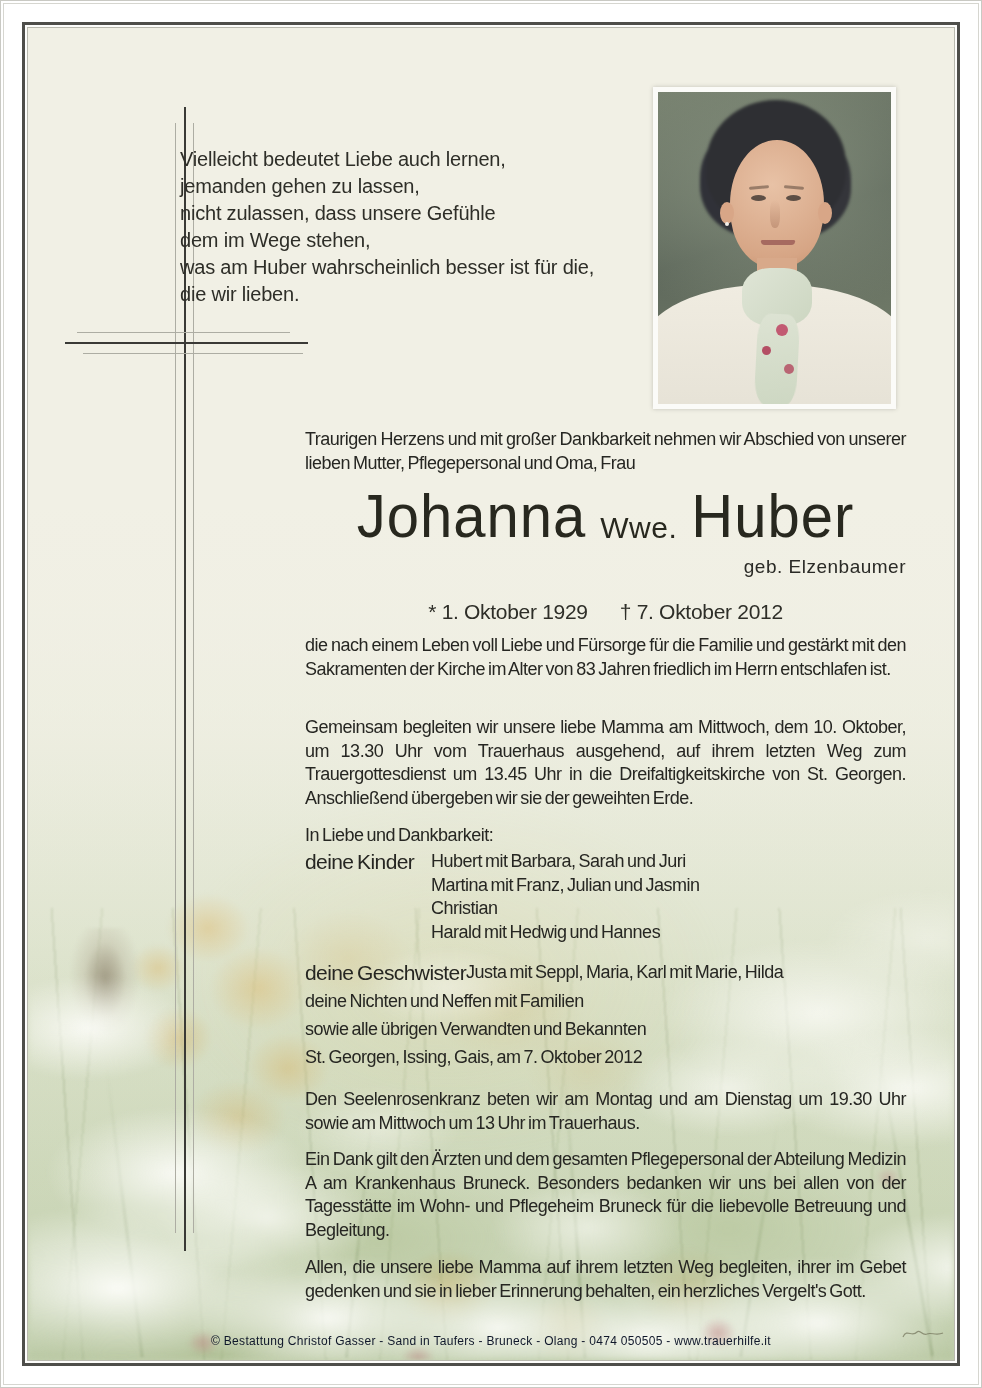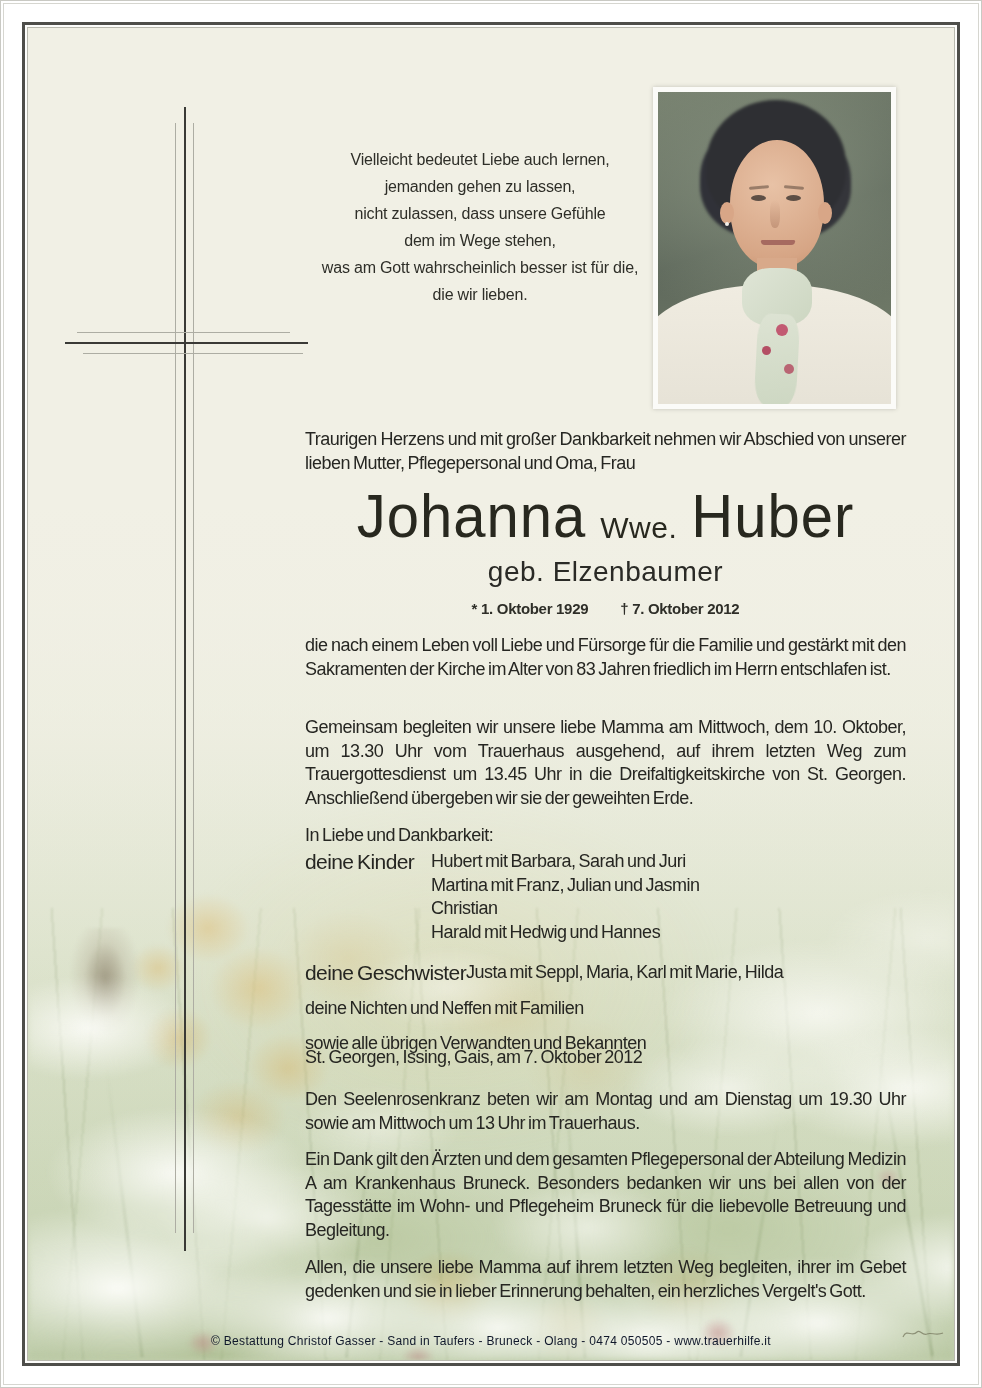--- a/index.html
+++ b/index.html
@@ -103,39 +103,39 @@
   .neck{position:absolute;left:99px;top:166px;width:40px;height:34px;background:#d8a98a;}
   .sweater{position:absolute;left:-15px;top:192px;width:263px;height:130px;
     background:linear-gradient(#f0ece1,#e6e2d6);border-radius:50% 50% 0 0/60px 60px 0 0;}
   .scarf{position:absolute;left:84px;top:176px;width:70px;height:58px;border-radius:40%;
     background:linear-gradient(135deg,#dfe5d6,#ccd6c1);filter:blur(.5px);}
   .scarf-tail{position:absolute;left:98px;top:222px;width:42px;height:92px;border-radius:30%;
     background:linear-gradient(170deg,#dde3d3,#cdd7c2);transform:rotate(3deg);filter:blur(.5px);}
   .rose{position:absolute;border-radius:50%;}
   
   .txt{position:absolute;z-index:4;}
-  .poem{left:152px;top:118px;width:600px;text-align:center;
-    font-size:16px;line-height:27px;letter-spacing:-.2px;color:#2e2e28;}
+  .poem{left:152px;top:118px;width:600px;text-align:left;
+    font-size:20px;line-height:27px;letter-spacing:-.2px;color:#2e2e28;}
   .col{left:277px;width:601px;}
   .bodytext{font-size:18px;line-height:23.5px;letter-spacing:-.5px;word-spacing:-1.5px;color:#262622;}
   .just{text-align:justify;}
   .intro{top:400px;}
   .nameline{top:456px;display:flex;justify-content:center;align-items:baseline;gap:14px;color:#28281f;}
   .name-big{font-size:58px;letter-spacing:1px;transform:scaleY(1.06);transform-origin:center bottom;}
   .name-small{font-size:30px;letter-spacing:.5px;}
-  .maiden{top:528px;text-align:center;font-size:28px;letter-spacing:.5px;color:#2a2a26;}
-  .dates{top:572px;display:flex;justify-content:center;gap:32px;font-size:15px;letter-spacing:-.3px;color:#2e2e28;font-weight:bold;}
+  .maiden{top:528px;text-align:right;font-size:19px;letter-spacing:.5px;color:#2a2a26;}
+  .dates{top:572px;display:flex;justify-content:center;gap:32px;font-size:21px;letter-spacing:-.3px;color:#2e2e28;}
   .p1{top:606px;}
   .p2{top:688px;}
   .famhead{top:796px;}
   .family{top:822px;}
   .fam-row{display:flex;}
   .fam-row + .fam-row{margin-top:17px;}
   .fam-label{flex:0 0 126px;white-space:nowrap;font-size:21px;letter-spacing:-.6px;}
-  .fam-extra{margin-top:12px;}
+  .fam-extra{margin-top:5px;}
   .dateline{top:1018px;}
   .rosary{top:1060px;}
   .thanks{top:1120px;}
   .closing{top:1228px;}
   .footer{left:0;width:100%;top:1306px;text-align:center;font-size:12px;
     letter-spacing:.3px;color:#0f172a;}
   .sig{position:absolute;left:872px;top:1296px;z-index:4;opacity:.65;}
 </style>
 </head>
 <body>
@@ -190,21 +190,21 @@
         <div class="rose" style="left:104px;top:254px;width:9px;height:9px;background:#b44e64;"></div>
         <div class="rose" style="left:126px;top:272px;width:10px;height:10px;background:rgba(180,80,100,.85);"></div>
       </div>
     </div>
 
     <div class="txt poem">
       <div>Vielleicht bedeutet Liebe auch lernen,</div>
       <div>jemanden gehen zu lassen,</div>
       <div>nicht zulassen, dass unsere Gefühle</div>
       <div>dem im Wege stehen,</div>
-      <div>was am Gott wahrscheinlich besser ist für die,</div>
+      <div>was am Huber wahrscheinlich besser ist für die,</div>
       <div>die wir lieben.</div>
     </div>
 
     <div class="txt col bodytext just intro">Traurigen Herzens und mit großer Dankbarkeit nehmen wir Abschied von unserer lieben Mutter, Pflegepersonal und Oma, Frau</div>
 
     <div class="txt col nameline">
       <span class="name-big">Johanna</span>
       <span class="name-small">Wwe.</span>
       <span class="name-big">Huber</span>
     </div>

